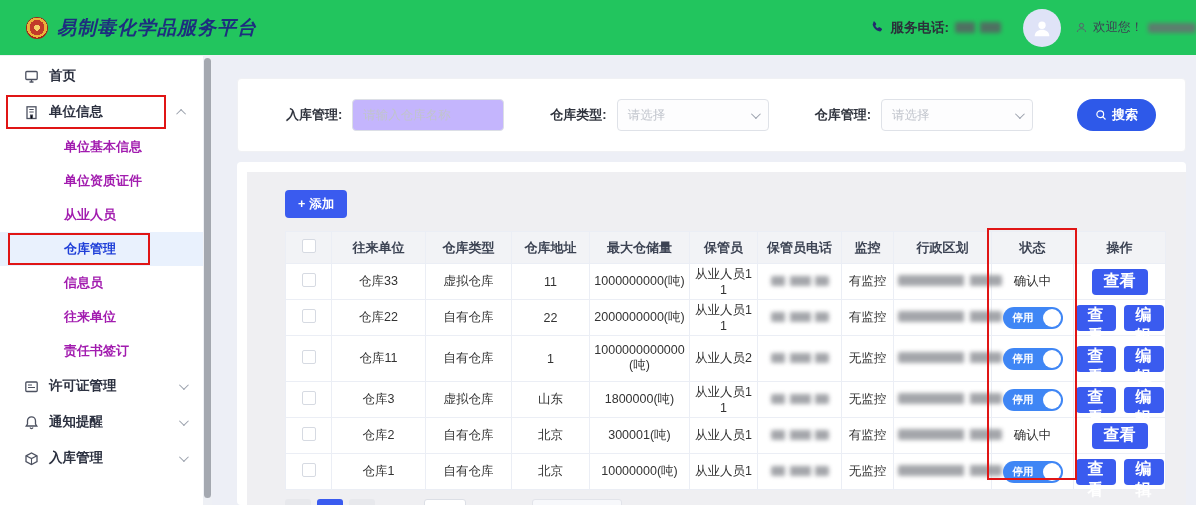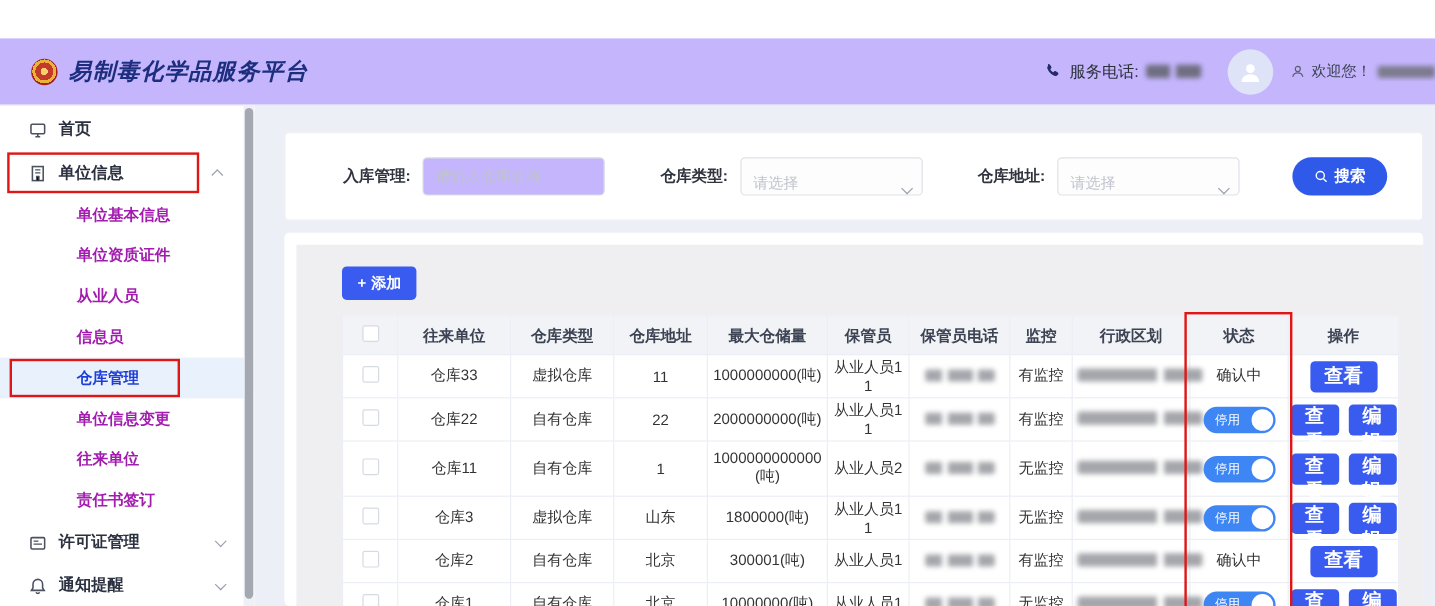--- a/index.html
+++ b/index.html
@@ -9,28 +9,28 @@
     --title-navy:#1d2e7e;
     --border-light:#ebeef5;
     --text-main:#303540;
   }
   *{box-sizing:border-box;margin:0;padding:0;}
   html,body{width:1196px;height:505px;overflow:hidden;}
   body{font-family:"Liberation Sans","DejaVu Sans",sans-serif;background:#fff;color:var(--text-main);}
   .app{width:1196px;height:505px;display:flex;flex-direction:column;}
 
   
-  .topbar{height:56px;flex:0 0 56px;background:#c4b5fd;border-bottom:1px solid #eef0f4;
-    display:flex;align-items:center;justify-content:space-between;padding:0 0 0 26px;margin-top:32px;}
+  .topbar{height:56px;flex:0 0 56px;background:#22c55e;border-bottom:1px solid #eef0f4;
+    display:flex;align-items:center;justify-content:space-between;padding:0 0 0 26px;}
   .brand{display:flex;align-items:center;gap:9px;}
   .emblem{width:22px;height:22px;border-radius:50%;
     background:radial-gradient(circle at 50% 48%, #f6d16a 0 3px, #c23a2a 3px 7.5px, #e9b33a 7.5px 10px, #a8201a 10px 11px);}
   .brand-title{font-size:19px;font-weight:bold;font-style:italic;color:var(--title-navy);letter-spacing:1px;}
   .topbar-right{display:flex;align-items:center;height:100%;padding-right:0;}
-  .phone-wrap{display:flex;align-items:center;gap:6px;font-size:13.5px;font-weight:normal;color:#2b2f3a;}
+  .phone-wrap{display:flex;align-items:center;gap:6px;font-size:13.5px;font-weight:bold;color:#2b2f3a;}
   .avatar{width:38px;height:38px;border-radius:50%;background:#dfe3f7;margin:0 14px 0 22px;
     display:flex;align-items:center;justify-content:center;}
   .welcome-wrap{display:flex;align-items:center;gap:5px;font-size:12.5px;color:#3c4353;white-space:nowrap;overflow:hidden;}
   .blur{display:inline-block;border-radius:2px;background:#85878d;filter:blur(2px);opacity:.8;}
   .blur.phone-num{width:46px;height:11px;background:linear-gradient(90deg,#5a5c62 0 20px,transparent 20px 25px,#5a5c62 25px);}
   .blur.user-name{width:48px;height:10px;background:#6a6c72;}
 
   
   .body-row{flex:1;display:flex;min-height:0;}
   .sidebar{width:212px;flex:0 0 212px;background:#fff;position:relative;padding-top:2px;}
@@ -51,42 +51,42 @@
 
   
   .main{flex:1;background:#edeff6;padding:22px 10px 0 25px;min-width:0;display:flex;flex-direction:column;}
   .filter-card{background:#fff;border:1px solid #f0f1f4;border-radius:4px;height:74px;flex:0 0 74px;
     display:flex;align-items:center;padding-left:48px;gap:10px;}
   .f-label{font-size:13px;font-weight:bold;color:#30343e;}
   .f-input{width:152px;height:32px;border:1px solid #dcdfe6;border-radius:4px;background:#c4b5fd;
     font-size:12.5px;color:#333;padding:0 10px;outline:none;}
   .f-input::placeholder{color:#c0c4cc;}
   .f-select{width:152px;height:32px;border:1px solid #dfe2e8;border-radius:4px;background:#fdfdfe;
-    display:flex;align-items:flex-end;justify-content:space-between;padding:0 10px;cursor:pointer;}
+    display:flex;align-items:center;justify-content:space-between;padding:0 10px;cursor:pointer;}
   .f-select .ph{font-size:12.5px;color:#c0c4cc;}
   .f-gap{width:26px;}
   .search-btn{margin-left:34px;height:32px;border:none;border-radius:16px;background:#2e59e9;color:#fff;
     font-size:13px;font-weight:bold;padding:0 18px;display:flex;align-items:center;gap:5px;cursor:pointer;}
 
   .table-card{margin-top:10px;background:#fff;border-radius:4px;flex:1;padding:10px 0 0 10px;min-height:0;}
   .table-area{background:#efeff2;height:100%;padding:18px 12px 0 38px;}
   .add-btn{height:28px;border:none;border-radius:4px;background:var(--primary);color:#fff;font-size:12.5px;
     padding:0 13px;display:inline-flex;align-items:center;gap:4px;cursor:pointer;font-weight:bold;}
   .table-wrap{position:relative;margin-top:13px;width:880px;}
   table{border-collapse:collapse;width:880px;table-layout:fixed;background:#fff;}
   th,td{border:1px solid var(--border-light);text-align:center;vertical-align:middle;}
   thead th{background:#f2f3f6;height:32px;font-size:13px;font-weight:bold;color:#3c4353;}
   tbody td{height:36px;font-size:12.5px;color:#333;word-break:break-all;padding:2px 4px;}
   tr.tall td{height:46px;}
   .checkbox{width:14px;height:14px;border:1px solid #d6dae2;border-radius:2px;background:#fff;display:inline-block;cursor:pointer;}
   .blur.cell-phone{width:58px;height:10px;background:linear-gradient(90deg,#8e9096 0 14px,transparent 14px 19px,#8e9096 19px 40px,transparent 40px 44px,#8e9096 44px);}
   .blur.cell-region{width:104px;height:11px;background:linear-gradient(90deg,#8e9096 0 66px,transparent 66px 72px,#8e9096 72px);}
   .toggle{width:60px;height:22px;border-radius:11px;background:var(--toggle-blue);position:relative;
     display:inline-flex;align-items:center;cursor:pointer;}
-  .toggle .t-label{color:#fff;font-size:10.5px;padding-left:10px;font-weight:normal;text-align:center;}
+  .toggle .t-label{color:#fff;font-size:10.5px;padding-left:10px;font-weight:bold;text-align:center;}
   .toggle .knob{position:absolute;right:2px;top:2px;width:18px;height:18px;border-radius:50%;background:#fff;}
   .act-btn{height:26px;border:none;border-radius:4px;background:var(--primary);color:#fff;font-size:16px;
     padding:0 12px;cursor:pointer;font-weight:bold;}
   .act-cell{display:flex;gap:8px;justify-content:center;align-items:center;}
   .status-annotation{position:absolute;left:702px;top:-3px;width:90px;height:252px;
     border:2px solid var(--annotation-red);pointer-events:none;}
 
   .pagination{display:flex;align-items:center;margin-top:9px;gap:6px;font-size:12.5px;color:#4a4f5a;}
   .pg-btn{width:26px;height:26px;border:none;border-radius:3px;background:#e7e8ec;display:flex;
     align-items:center;justify-content:center;cursor:pointer;}
@@ -152,28 +152,25 @@
           </div>
           <div class="side-sub">
             <span>单位基本信息</span>
           </div>
           <div class="side-sub">
             <span>单位资质证件</span>
           </div>
           <div class="side-sub">
             <span>从业人员</span>
           </div>
-          <div class="side-sub">
-            <span>信息员</span>
-          </div>
           <div class="side-sub active annotated">
             <span>仓库管理</span>
           </div>
           <div class="side-sub">
-            <span>单位信息变更</span>
+            <span>信息员</span>
           </div>
           <div class="side-sub">
             <span>往来单位</span>
           </div>
           <div class="side-sub">
             <span>责任书签订</span>
           </div>
           <div class="side-item">
             <svg viewBox="0 0 15 15" class="side-icon">
               <rect x="1.8" y="3" width="11.4" height="9.5" rx="1" fill="none" stroke="#4c5160" stroke-width="1.3"></rect>
@@ -209,21 +206,21 @@
       <section class="filter-card">
         <span class="f-label">入库管理:</span>
         <input class="f-input" type="text" placeholder="请输入仓库名称" style="">
         <span class="f-gap"></span>
         <span class="f-label">仓库类型:</span>
         <div class="f-select">
           <span class="ph">请选择</span>
           <span class="caret down"></span>
         </div>
         <span class="f-gap"></span>
-        <span class="f-label">仓库地址:</span>
+        <span class="f-label">仓库管理:</span>
         <div class="f-select">
           <span class="ph">请选择</span>
           <span class="caret down"></span>
         </div>
         <button class="search-btn">
           <svg width="12" height="12" viewBox="0 0 16 16">
               <circle cx="7" cy="7" r="4.5" fill="none" stroke="#fff" stroke-width="1.6"></circle>
               <path d="M10.5 10.5L14 14" stroke="#fff" stroke-width="1.6"></path>
             </svg>
           <span>搜索</span>

